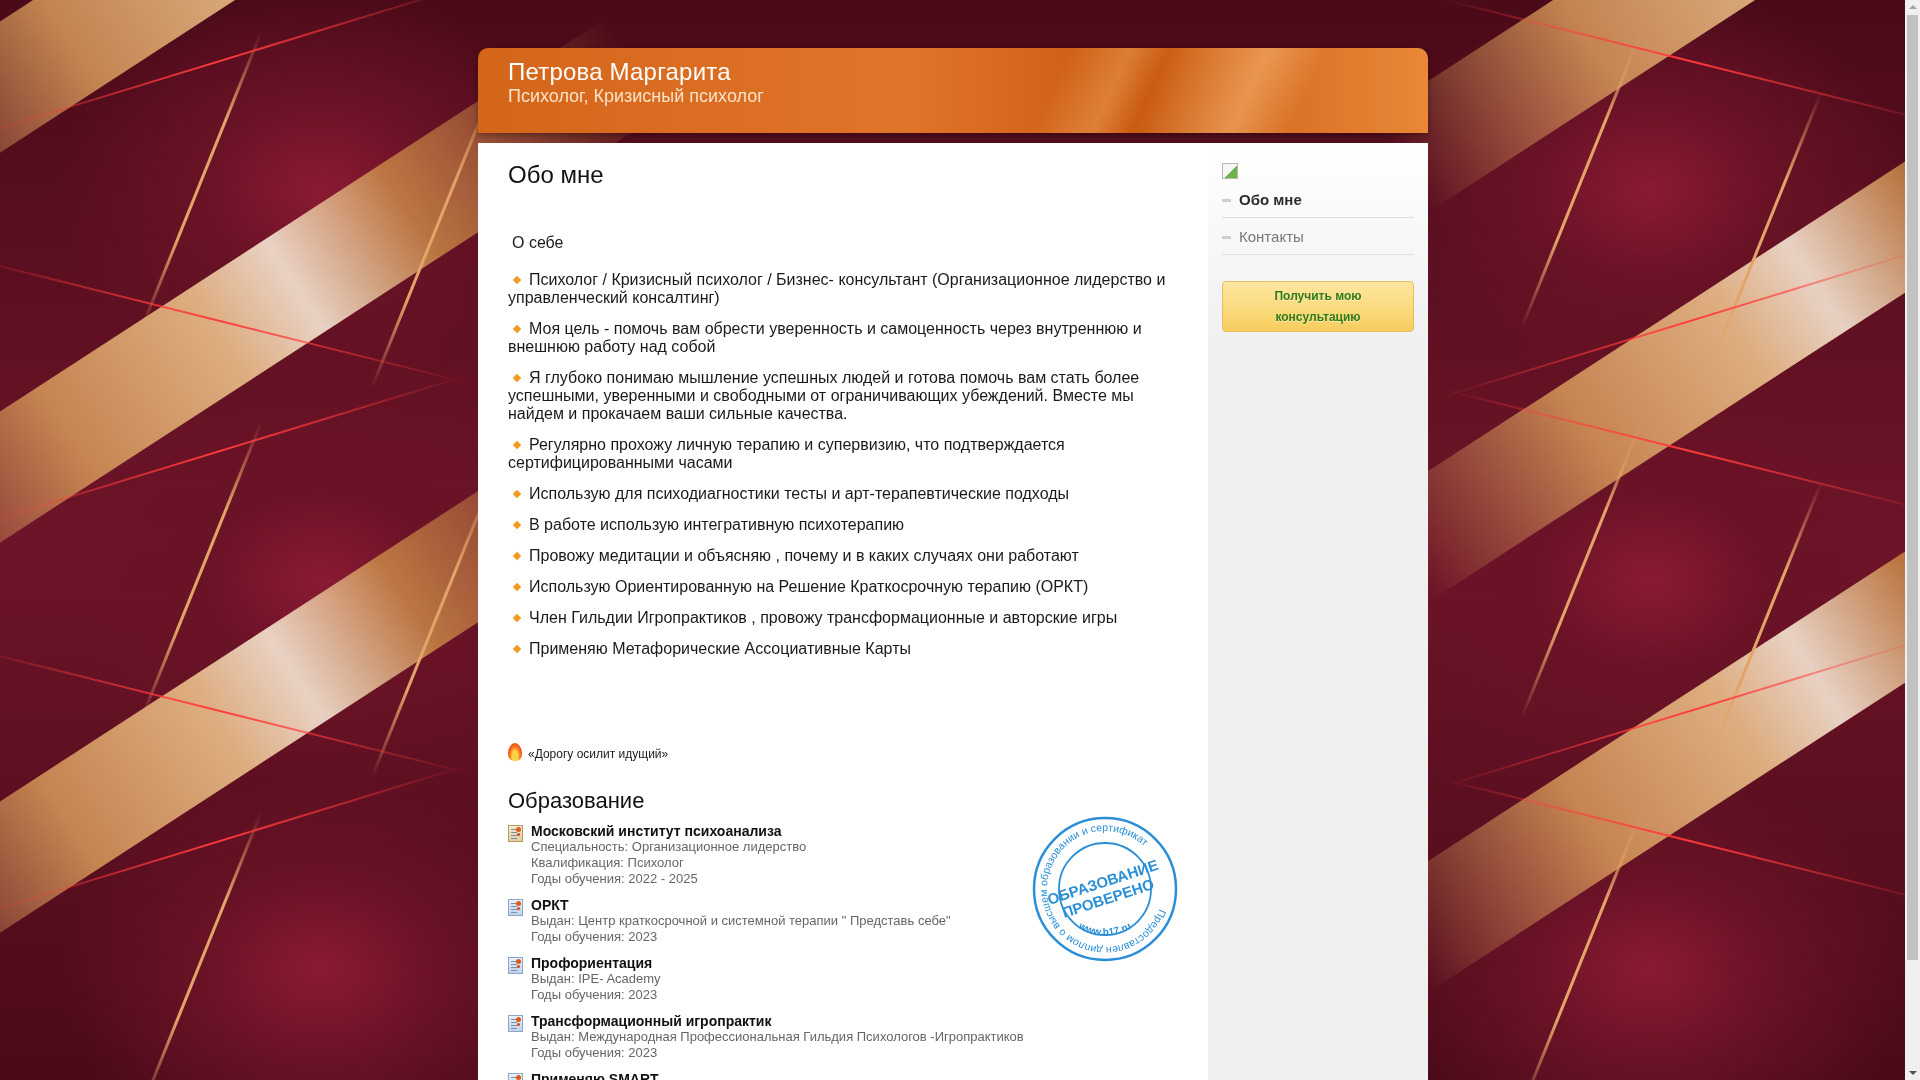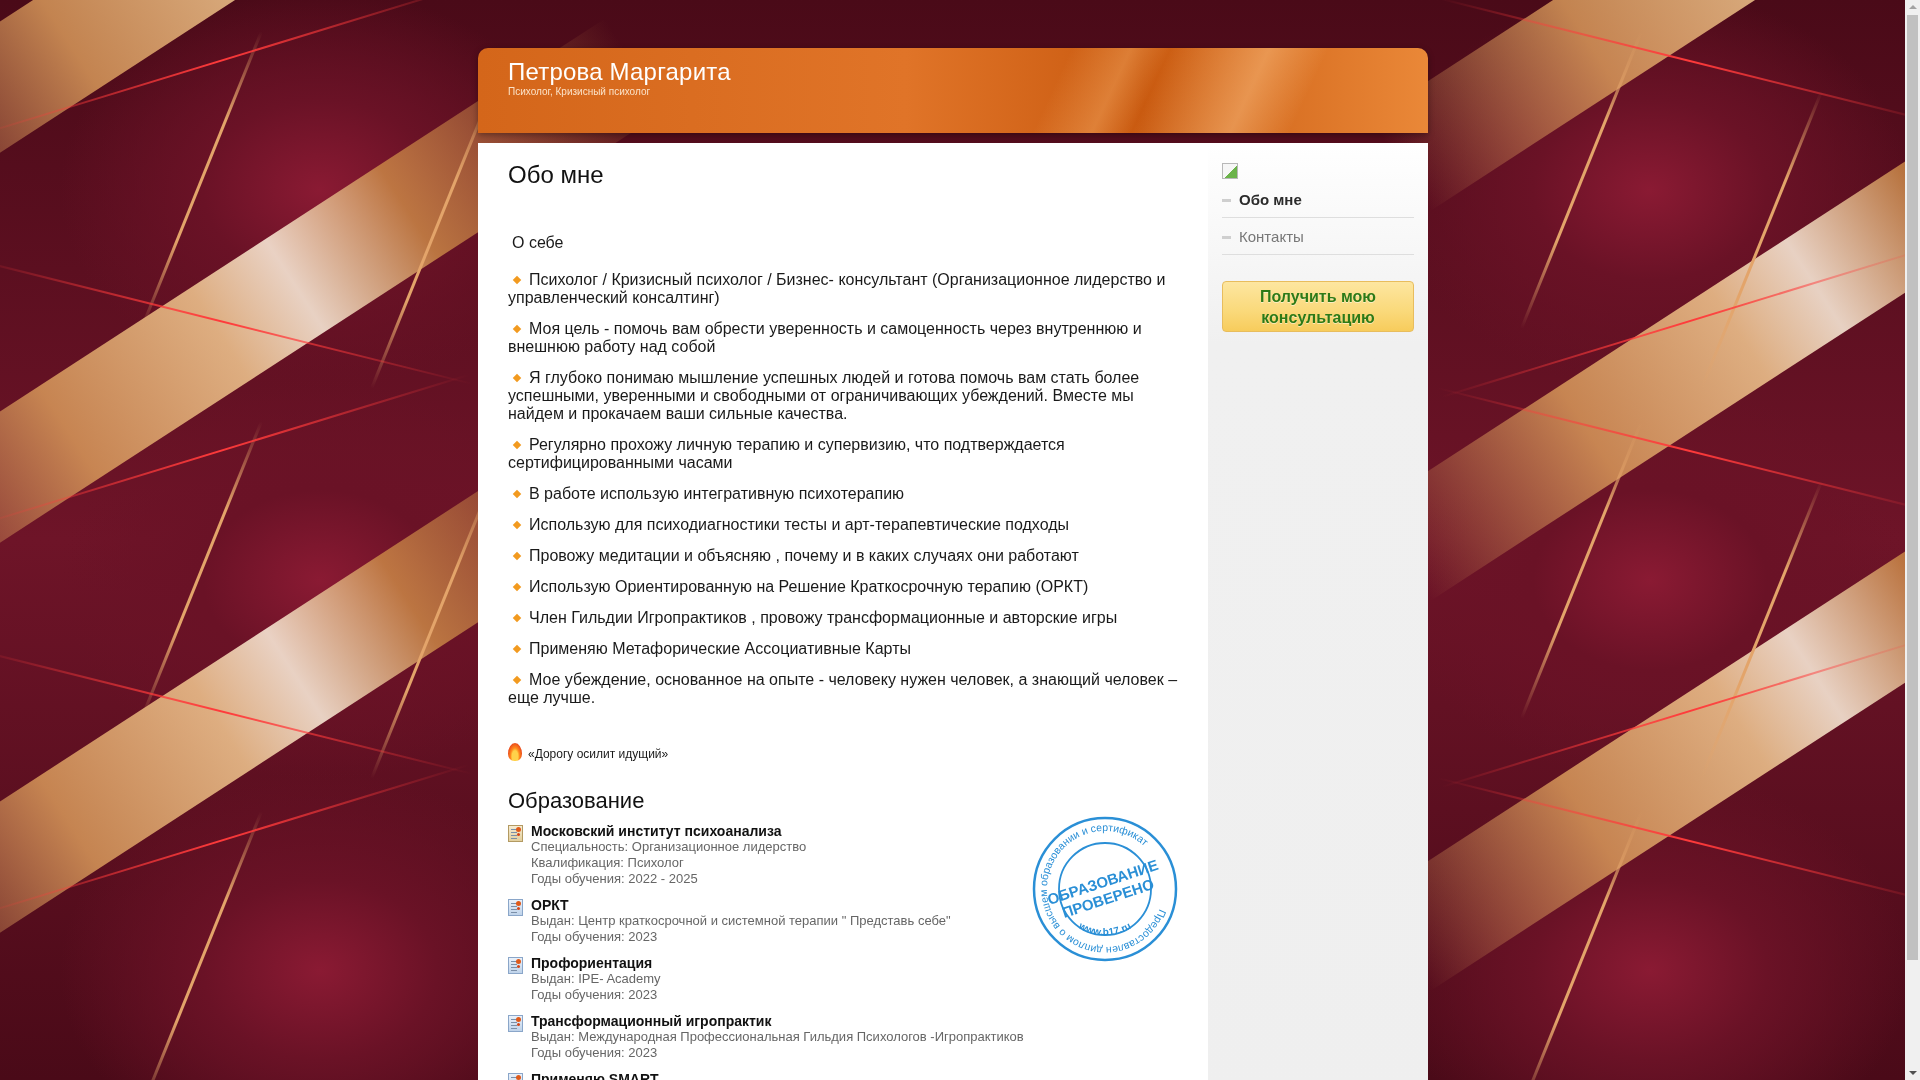--- a/index.html
+++ b/index.html
@@ -48,21 +48,21 @@
       linear-gradient(115deg, rgba(255,255,255,0) 60%, rgba(255,190,120,0.35) 66%, rgba(255,255,255,0) 70%, rgba(255,200,140,0.45) 80%, rgba(255,255,255,0) 86%),
       linear-gradient(90deg, #d4661a 0%, #e07428 45%, #c95a10 70%, #ea8838 100%);
     box-shadow: 0 2px 6px rgba(0,0,0,0.35);
   }
   .site-title {
     position: absolute; left: 30px; top: 10px;
     font-size: 24px; color: #ffffff; font-weight: normal; letter-spacing: 0.2px;
   }
   .site-subtitle {
     position: absolute; left: 30px; top: 38px;
-    font-size: 10px; color: #fbe2c8; text-align: center;
+    font-size: 18px; color: #fbe2c8; text-align: center;
   }
   .body-area {
     position: absolute; left: 0; top: 95px; width: 950px; height: 980px;
     background: #ffffff;
   }
   .main {
     position: absolute; left: 0; top: 0; width: 730px; height: 980px;
     padding: 0 30px; color: #1a1a1a;
   }
   .sidebar {
@@ -137,21 +137,21 @@
   }
   .nav li::before {
     content: ""; position: absolute; left: 0; top: 18px; width: 9px; height: 3px; background: #cfcfcf;
   }
   .nav li.active { font-weight: bold; color: #2b2b2b; }
   .nav li.normal { color: #777; }
   .cta {
     position: absolute; left: 14px; top: 138px; width: 192px; height: 51px;
     border: 1px solid #e8bd5d; border-radius: 4px;
     background: linear-gradient(180deg, #fde6a0 0%, #fad97a 60%, #f7cc5c 100%);
-    color: #2d7a16; font-weight: bold; font-size: 16px; text-align: center;
+    color: #2d7a16; font-weight: bold; font-size: 12px; text-align: center;
     line-height: 21px; padding-top: 4px;
     text-shadow: 0 1px 0 rgba(255,255,255,0.5);
     cursor: pointer;
   }
 
   
   .scrollbar {
     position: absolute; left: 1905px; top: 0; width: 15px; height: 1080px; background: #f0f0f0;
   }
   .scrollbar .arrow-up, .scrollbar .arrow-down {
@@ -207,27 +207,26 @@
 
     <div class="main">
       <h1 class="page-title">Обо мне</h1>
       <div class="about-label">О себе</div>
 
       <ul class="bullets">
         <li><span class="diamond"></span><span>Психолог / Кризисный психолог / Бизнес- консультант (Организационное лидерство и управленческий консалтинг)</span></li>
         <li><span class="diamond"></span><span>Моя цель - помочь вам обрести уверенность и самоценность через внутреннюю и внешнюю работу над собой</span></li>
         <li class="gap-extra"><span class="diamond"></span><span>Я глубоко понимаю мышление успешных людей и готова помочь вам стать более успешными, уверенными и свободными от ограничивающих убеждений. Вместе мы найдем и прокачаем ваши сильные качества.</span></li>
         <li><span class="diamond"></span><span>Регулярно прохожу личную терапию и супервизию, что подтверждается сертифицированными часами</span></li>
+        <li><span class="diamond"></span><span>Использую для психодиагностики тесты и арт-терапевтические подходы</span></li>
         <li><span class="diamond"></span><span>В работе использую интегративную психотерапию</span></li>
-        <li><span class="diamond"></span><span>Использую для психодиагностики тесты и арт-терапевтические подходы</span></li>
         <li><span class="diamond"></span><span>Провожу медитации и объясняю , почему и в каких случаях они работают</span></li>
         <li><span class="diamond"></span><span>Использую Ориентированную на Решение Краткосрочную терапию (ОРКТ)</span></li>
         <li><span class="diamond"></span><span>Член Гильдии Игропрактиков , провожу трансформационные и авторские игры</span></li>
         <li><span class="diamond"></span><span>Применяю Метафорические Ассоциативные Карты</span></li>
-        <li><span class="diamond"></span><span>Мое убеждение, основанное на опыте - человеку нужен человек, а знающий человек – еще лучше.</span></li>
       </ul>
 
       <div class="motto">
         <span class="fire"></span><span>«Дорогу осилит идущий»</span>
       </div>
 
       <h2 class="edu-title">Образование</h2>
 
       <div class="edu-list">
         <div class="edu-item">

